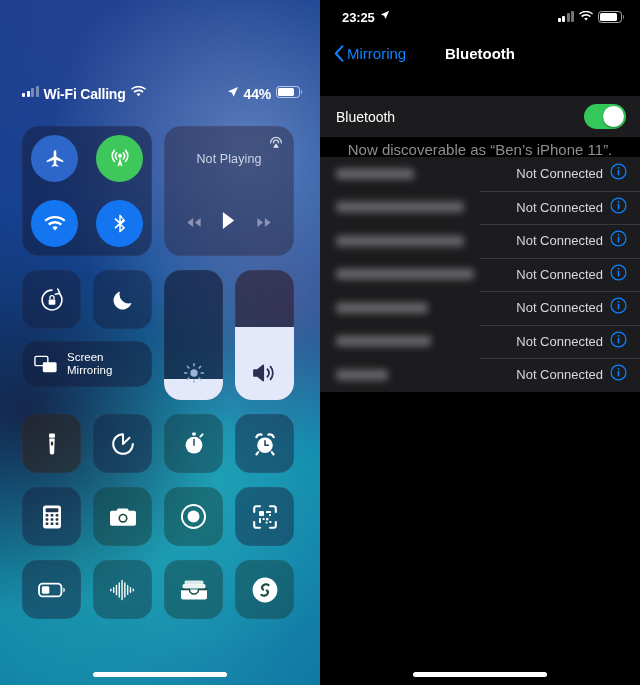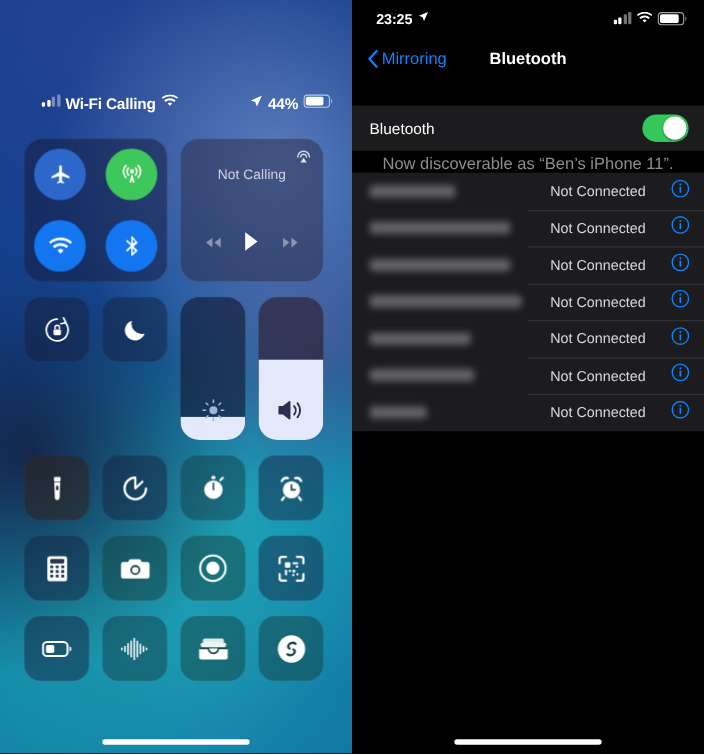--- a/index.html
+++ b/index.html
@@ -27,21 +27,21 @@
       radial-gradient(circle at 8%  60%, rgba(20,25,60,0.85) 0%,   rgba(20,25,60,0) 40%),
       radial-gradient(circle at 62% 66%, rgba(40,185,190,0.55) 0%, rgba(40,185,190,0) 42%),
       radial-gradient(circle at 22% 82%, rgba(30,170,170,0.45) 0%, rgba(30,170,170,0) 38%),
       radial-gradient(circle at 55% 90%, rgba(35,150,185,0.55) 0%, rgba(35,150,185,0) 45%),
       linear-gradient(160deg, #143a86 0%, #0e3f8e 28%, #0f5aa0 52%, #0d7fa8 72%, #0a6f9c 100%);
     filter: blur(0.4px);
   }
   .cc-statusbar {
     position: absolute; top: 0; left: 0; right: 0; height: 112px;
     display: flex; align-items: flex-end; justify-content: space-between;
-    padding: 0 20px 10px 38px;
+    padding: 0 20px 10px 22px;
     color: #fff;
   }
   .sb-left, .sb-right { display: flex; align-items: flex-start; gap: 5px; }
   .sb-text { font-size: 14px; font-weight: 700; letter-spacing: -0.2px; }
 
   .bars { display: flex; align-items: flex-end; gap: 1.5px; height: 11px; }
   .bars i { display: block; width: 3px; border-radius: 1px; background: #fff; }
   .bars i:nth-child(1){ height: 4px; }
   .bars i:nth-child(2){ height: 6.5px; }
   .bars i:nth-child(3){ height: 9px;  background: rgba(255,255,255,0.40); }
@@ -209,21 +209,21 @@
   .bt-row + .bt-row::before {
     content: ""; position: absolute; left: 160px; right: 0; top: 0;
     height: 0.5px; background: #38383a;
   }
   .bt-name-blur {
     position: absolute; left: 16px; top: 50%; transform: translateY(-50%);
     height: 11px; border-radius: 3px;
     background: rgba(200,200,205,0.42);
     filter: blur(3.6px);
   }
-  .bt-status { font-size: 13px; color: #d8d8dc; margin-right: 23px; }
+  .bt-status { font-size: 13px; color: #d8d8dc; margin-right: 7px; }
   .info-ic { flex: 0 0 auto; }
 
   .spinner { position: relative; width: 13px; height: 13px; }
   .spinner i {
     position: absolute; left: 50%; top: 50%;
     width: 1.6px; height: 4px; margin-left: -0.8px; margin-top: -6.2px;
     background: #8e8e93; border-radius: 1px;
     transform-origin: 50% 6.2px;
   }
 </style>
@@ -293,21 +293,21 @@
         </div>
 
         <div class="module nowplaying">
           <span class="airplay-ic">
             <svg width="16" height="16" viewBox="0 0 20 20">
               <path d="M10 2.2a7.5 7.5 0 0 0-7.5 7.5.85.85 0 0 0 1.7 0A5.8 5.8 0 0 1 10 3.9a5.8 5.8 0 0 1 5.8 5.8.85.85 0 0 0 1.7 0A7.5 7.5 0 0 0 10 2.2z" fill="#fff" opacity=".9"></path>
               <path d="M10 5.7a4 4 0 0 0-4 4 .8.8 0 0 0 1.6 0 2.4 2.4 0 1 1 4.8 0 .8.8 0 0 0 1.6 0 4 4 0 0 0-4-4z" fill="#fff" opacity=".9"></path>
               <path d="M10 10.4l3.6 5.4H6.4L10 10.4z" fill="#fff"></path>
             </svg>
           </span>
-          <span class="np-title">Not Calling</span>
+          <span class="np-title">Not Playing</span>
           <div class="np-controls">
             <span>
               <svg width="16" height="11" viewBox="0 0 18 12">
                   <path d="M8 1v10L1.5 6 8 1zm8.5 0v10L10 6l6.5-5z" fill="#8f93b3"></path>
                 </svg>
             </span>
             <span>
               <svg width="15" height="19" viewBox="0 0 16 20">
                   <path d="M2 1l12 9-12 9V1z" fill="#fff"></path>
                 </svg>
@@ -331,20 +331,30 @@
                 <rect x="11.4" y="14.4" width="7.2" height="5.6" rx="1.1" fill="#fff"></rect>
                 <path d="M12.8 14.4v-1.8a2.2 2.2 0 0 1 4.4 0v1.8" fill="none" stroke="#fff" stroke-width="1.4"></path>
               </svg>
             </div>
             <div class="sq">
               <svg width="24" height="24" viewBox="0 0 24 24">
                 <path d="M20.5 15.1A9.2 9.2 0 0 1 9 3.5a9.2 9.2 0 1 0 11.5 11.6z" fill="#fff"></path>
               </svg>
             </div>
           </div>
+          <div class="mirror">
+            <svg width="24" height="19" viewBox="0 0 26 20">
+              <rect x="1" y="1.2" width="14" height="10" rx="1.6" fill="none" stroke="#fff" stroke-width="1.5"></rect>
+              <rect x="9.5" y="7.5" width="15" height="11" rx="1.6" fill="#fff"></rect>
+            </svg>
+            <span class="mirror-label">
+              <span>Screen</span><br>
+              <span>Mirroring</span>
+            </span>
+          </div>
         </div>
 
         <div class="sliders">
           <div class="slider">
             <span class="fill" style="height:16%"></span>
             <span class="glyph">
               <svg width="22" height="22" viewBox="0 0 24 24">
                 <circle cx="12" cy="12" r="4" fill="#9bb4d8"></circle>
                 <g stroke="#9bb4d8" stroke-width="1.6" stroke-linecap="round">
                   <path d="M12 1.8v2.4M12 19.8v2.4M1.8 12h2.4M19.8 12h2.4M4.8 4.8l1.7 1.7M17.5 17.5l1.7 1.7M19.2 4.8l-1.7 1.7M6.5 17.5l-1.7 1.7"></path>

